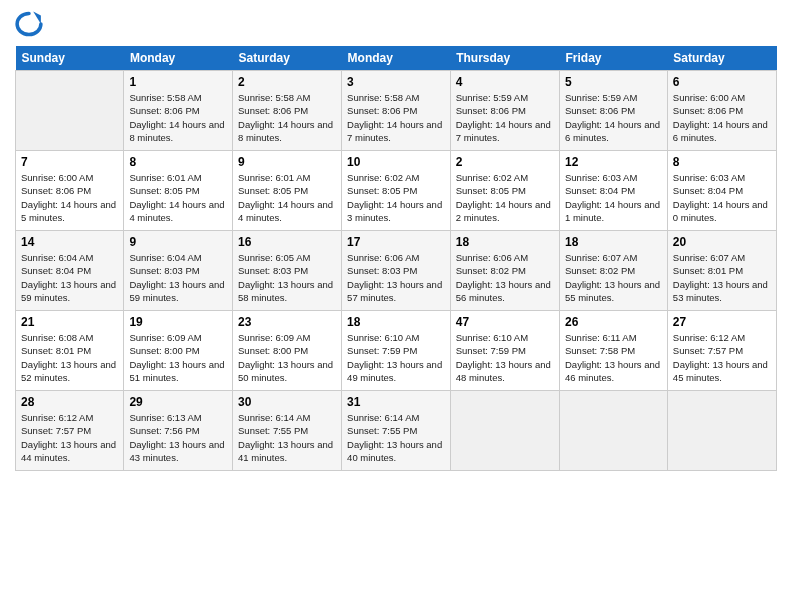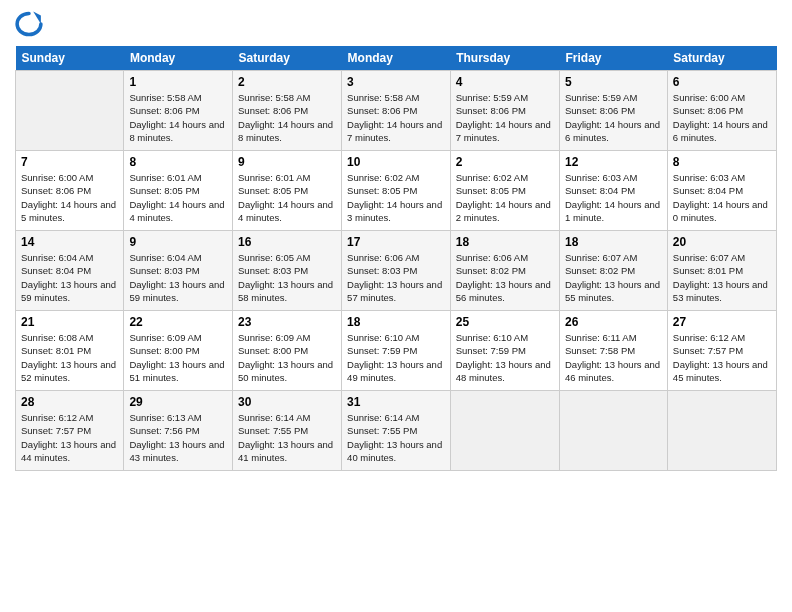--- a/index.html
+++ b/index.html
@@ -216,33 +216,33 @@
             <span class="day-num">20</span>
             <div class="day-info">Sunrise: 6:07 AM<br>Sunset: 8:01 PM<br>Daylight: 13 hours and 53 minutes.</div>
           </td>
         </tr>
         <tr>
           <td>
             <span class="day-num">21</span>
             <div class="day-info">Sunrise: 6:08 AM<br>Sunset: 8:01 PM<br>Daylight: 13 hours and 52 minutes.</div>
           </td>
           <td>
-            <span class="day-num">22</span>
+            <span class="day-num">19</span>
             <div class="day-info">Sunrise: 6:09 AM<br>Sunset: 8:00 PM<br>Daylight: 13 hours and 51 minutes.</div>
           </td>
           <td>
             <span class="day-num">23</span>
             <div class="day-info">Sunrise: 6:09 AM<br>Sunset: 8:00 PM<br>Daylight: 13 hours and 50 minutes.</div>
           </td>
           <td>
             <span class="day-num">18</span>
             <div class="day-info">Sunrise: 6:10 AM<br>Sunset: 7:59 PM<br>Daylight: 13 hours and 49 minutes.</div>
           </td>
           <td>
-            <span class="day-num">25</span>
+            <span class="day-num">47</span>
             <div class="day-info">Sunrise: 6:10 AM<br>Sunset: 7:59 PM<br>Daylight: 13 hours and 48 minutes.</div>
           </td>
           <td>
             <span class="day-num">26</span>
             <div class="day-info">Sunrise: 6:11 AM<br>Sunset: 7:58 PM<br>Daylight: 13 hours and 46 minutes.</div>
           </td>
           <td>
             <span class="day-num">27</span>
             <div class="day-info">Sunrise: 6:12 AM<br>Sunset: 7:57 PM<br>Daylight: 13 hours and 45 minutes.</div>
           </td>

